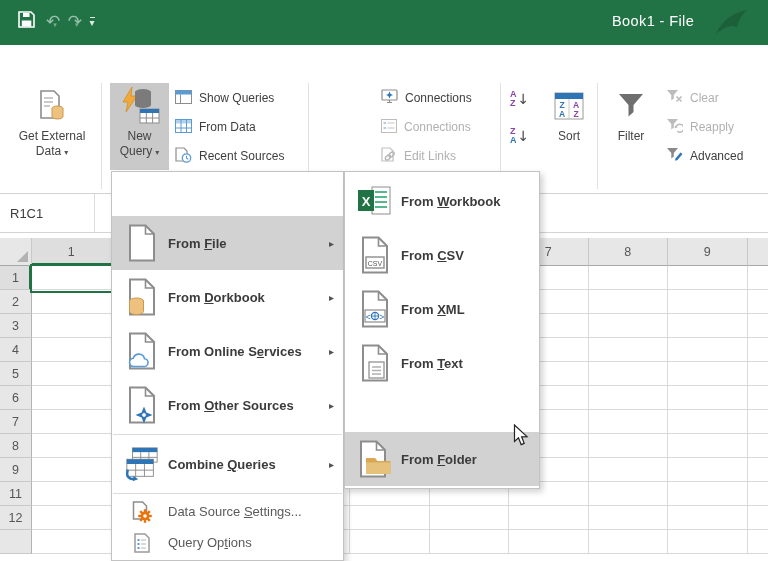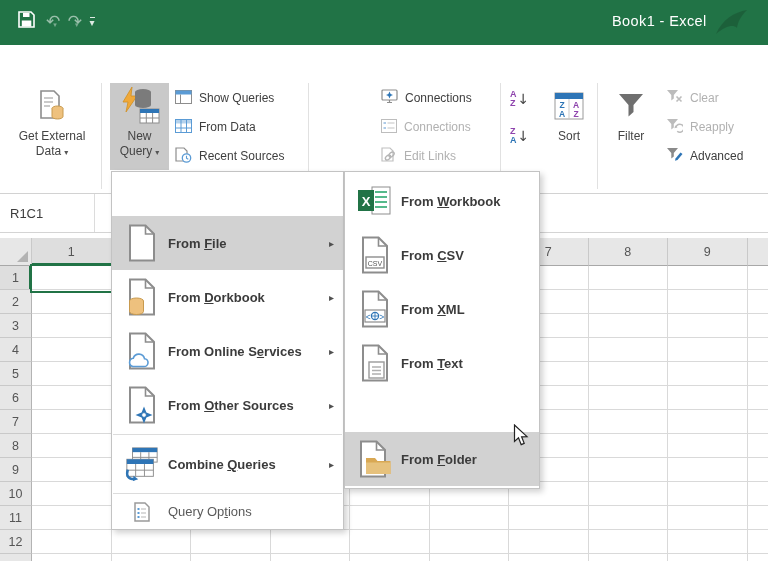--- a/index.html
+++ b/index.html
@@ -74,21 +74,21 @@
     <div class="qat">
       <span><svg width="17" height="17" viewBox="0 0 17 17">
             <path d="M1 1 h12 l3 3 v12 h-15 z" fill="none" stroke="#fff" stroke-width="1.6"></path>
             <rect x="5" y="2" width="6.5" height="4" fill="#fff"></rect>
             <rect x="3.8" y="9.5" width="9.5" height="6" fill="#fff"></rect>
           </svg></span>
       <span><span class="glyph">↶</span><span class="mini">▾</span></span>
       <span><span class="glyph">↷</span><span class="mini">▾</span></span>
       <span class="qat-drop">▾</span>
     </div>
-    <span class="title">Book1 - Excel</span>
+    <span class="title">Book1 - File</span>
     <span class="bird"><svg width="34" height="30" viewBox="0 0 34 30">
           <path d="M2 26 C8 12 20 4 33 2 C26 9 24 14 23 20 C19 16 12 18 2 26 Z" fill="#1c5c38"></path>
         </svg></span>
   </div>
 
   <span class="tellme"><svg width="22" height="24" viewBox="0 0 22 24">
         <circle cx="10" cy="9" r="6.5" fill="none" stroke="#fff" stroke-width="1.6"></circle>
         <path d="M7 18 h6 M7.8 21 h4.4" stroke="#fff" stroke-width="1.6"></path>
       </svg></span>
 
@@ -384,33 +384,20 @@
         <div class="gc" style="width:79.5px;height:24px"></div>
         <div class="gc" style="width:79.5px;height:24px"></div>
         <div class="gc" style="width:79.5px;height:24px"></div>
         <div class="gc" style="width:79.5px;height:24px"></div>
         <div class="gc" style="width:79.5px;height:24px"></div>
         <div class="gc" style="width:79.5px;height:24px"></div>
         <div class="gc" style="width:79.5px;height:24px"></div>
         <div class="gc" style="width:79.5px;height:24px"></div>
       </div>
       <div class="g-row">
-        <div class="gh row" style="width:32px;height:24px">10</div>
-        <div class="gc" style="width:79.5px;height:24px"></div>
-        <div class="gc" style="width:79.5px;height:24px"></div>
-        <div class="gc" style="width:79.5px;height:24px"></div>
-        <div class="gc" style="width:79.5px;height:24px"></div>
-        <div class="gc" style="width:79.5px;height:24px"></div>
-        <div class="gc" style="width:79.5px;height:24px"></div>
-        <div class="gc" style="width:79.5px;height:24px"></div>
-        <div class="gc" style="width:79.5px;height:24px"></div>
-        <div class="gc" style="width:79.5px;height:24px"></div>
-        <div class="gc" style="width:79.5px;height:24px"></div>
-      </div>
-      <div class="g-row">
         <div class="gh row" style="width:32px;height:24px">11</div>
         <div class="gc" style="width:79.5px;height:24px"></div>
         <div class="gc" style="width:79.5px;height:24px"></div>
         <div class="gc" style="width:79.5px;height:24px"></div>
         <div class="gc" style="width:79.5px;height:24px"></div>
         <div class="gc" style="width:79.5px;height:24px"></div>
         <div class="gc" style="width:79.5px;height:24px"></div>
         <div class="gc" style="width:79.5px;height:24px"></div>
         <div class="gc" style="width:79.5px;height:24px"></div>
         <div class="gc" style="width:79.5px;height:24px"></div>
@@ -510,20 +497,36 @@
               <path d="M9.3 5 v13 M18.6 5 v13 M0 11.5 h28" stroke="#8d8d8d"></path>
             </g>
             <path d="M4 24 q-3 10 7 10" stroke="#2e75b6" stroke-width="2.6" fill="none"></path>
             <polygon points="10,30.5 15,34 9.5,36" fill="#2e75b6"></polygon>
           </svg>
         </span>
       <span class="mi-label"><span>Combine </span><u>Q</u><span>ueries</span></span>
       <span class="mi-arrow">▸</span>
     </div>
     <div class="msep"></div>
+    <div class="mi small">
+      <span class="mi-ic">
+          <svg width="20" height="22" viewBox="0 0 20 22">
+            <path d="M1.5 1 h9 l4 4 v13 h-13 z" fill="#fff" stroke="#8d8d8d" stroke-width="1.5"></path>
+            <g transform="translate(13,15)" fill="#e8750c">
+              <rect x="-1.2" y="-6.8" width="2.4" height="13.6"></rect>
+              <rect x="-1.2" y="-6.8" width="2.4" height="13.6" transform="rotate(45)"></rect>
+              <rect x="-1.2" y="-6.8" width="2.4" height="13.6" transform="rotate(90)"></rect>
+              <rect x="-1.2" y="-6.8" width="2.4" height="13.6" transform="rotate(135)"></rect>
+              <circle r="4.4"></circle>
+              <circle r="1.8" fill="#fff"></circle>
+            </g>
+          </svg>
+        </span>
+      <span class="mi-label"><span>Data Source </span><u>S</u><span>ettings...</span></span>
+    </div>
     <div class="mi small">
       <span class="mi-ic">
           <svg width="18" height="20" viewBox="0 0 18 20">
             <path d="M2 1 h10 l4 4 v14 h-14 z" fill="#fff" stroke="#9a9a9a" stroke-width="1.5"></path>
             <g fill="#5b9bd5">
               <rect x="4.5" y="6" width="2" height="2"></rect>
               <rect x="4.5" y="10" width="2" height="2"></rect>
               <rect x="4.5" y="14" width="2" height="2"></rect>
             </g>
             <path d="M8 7 h5 M8 11 h5 M8 15 h5" stroke="#b5b5b5" stroke-width="1.2"></path>

